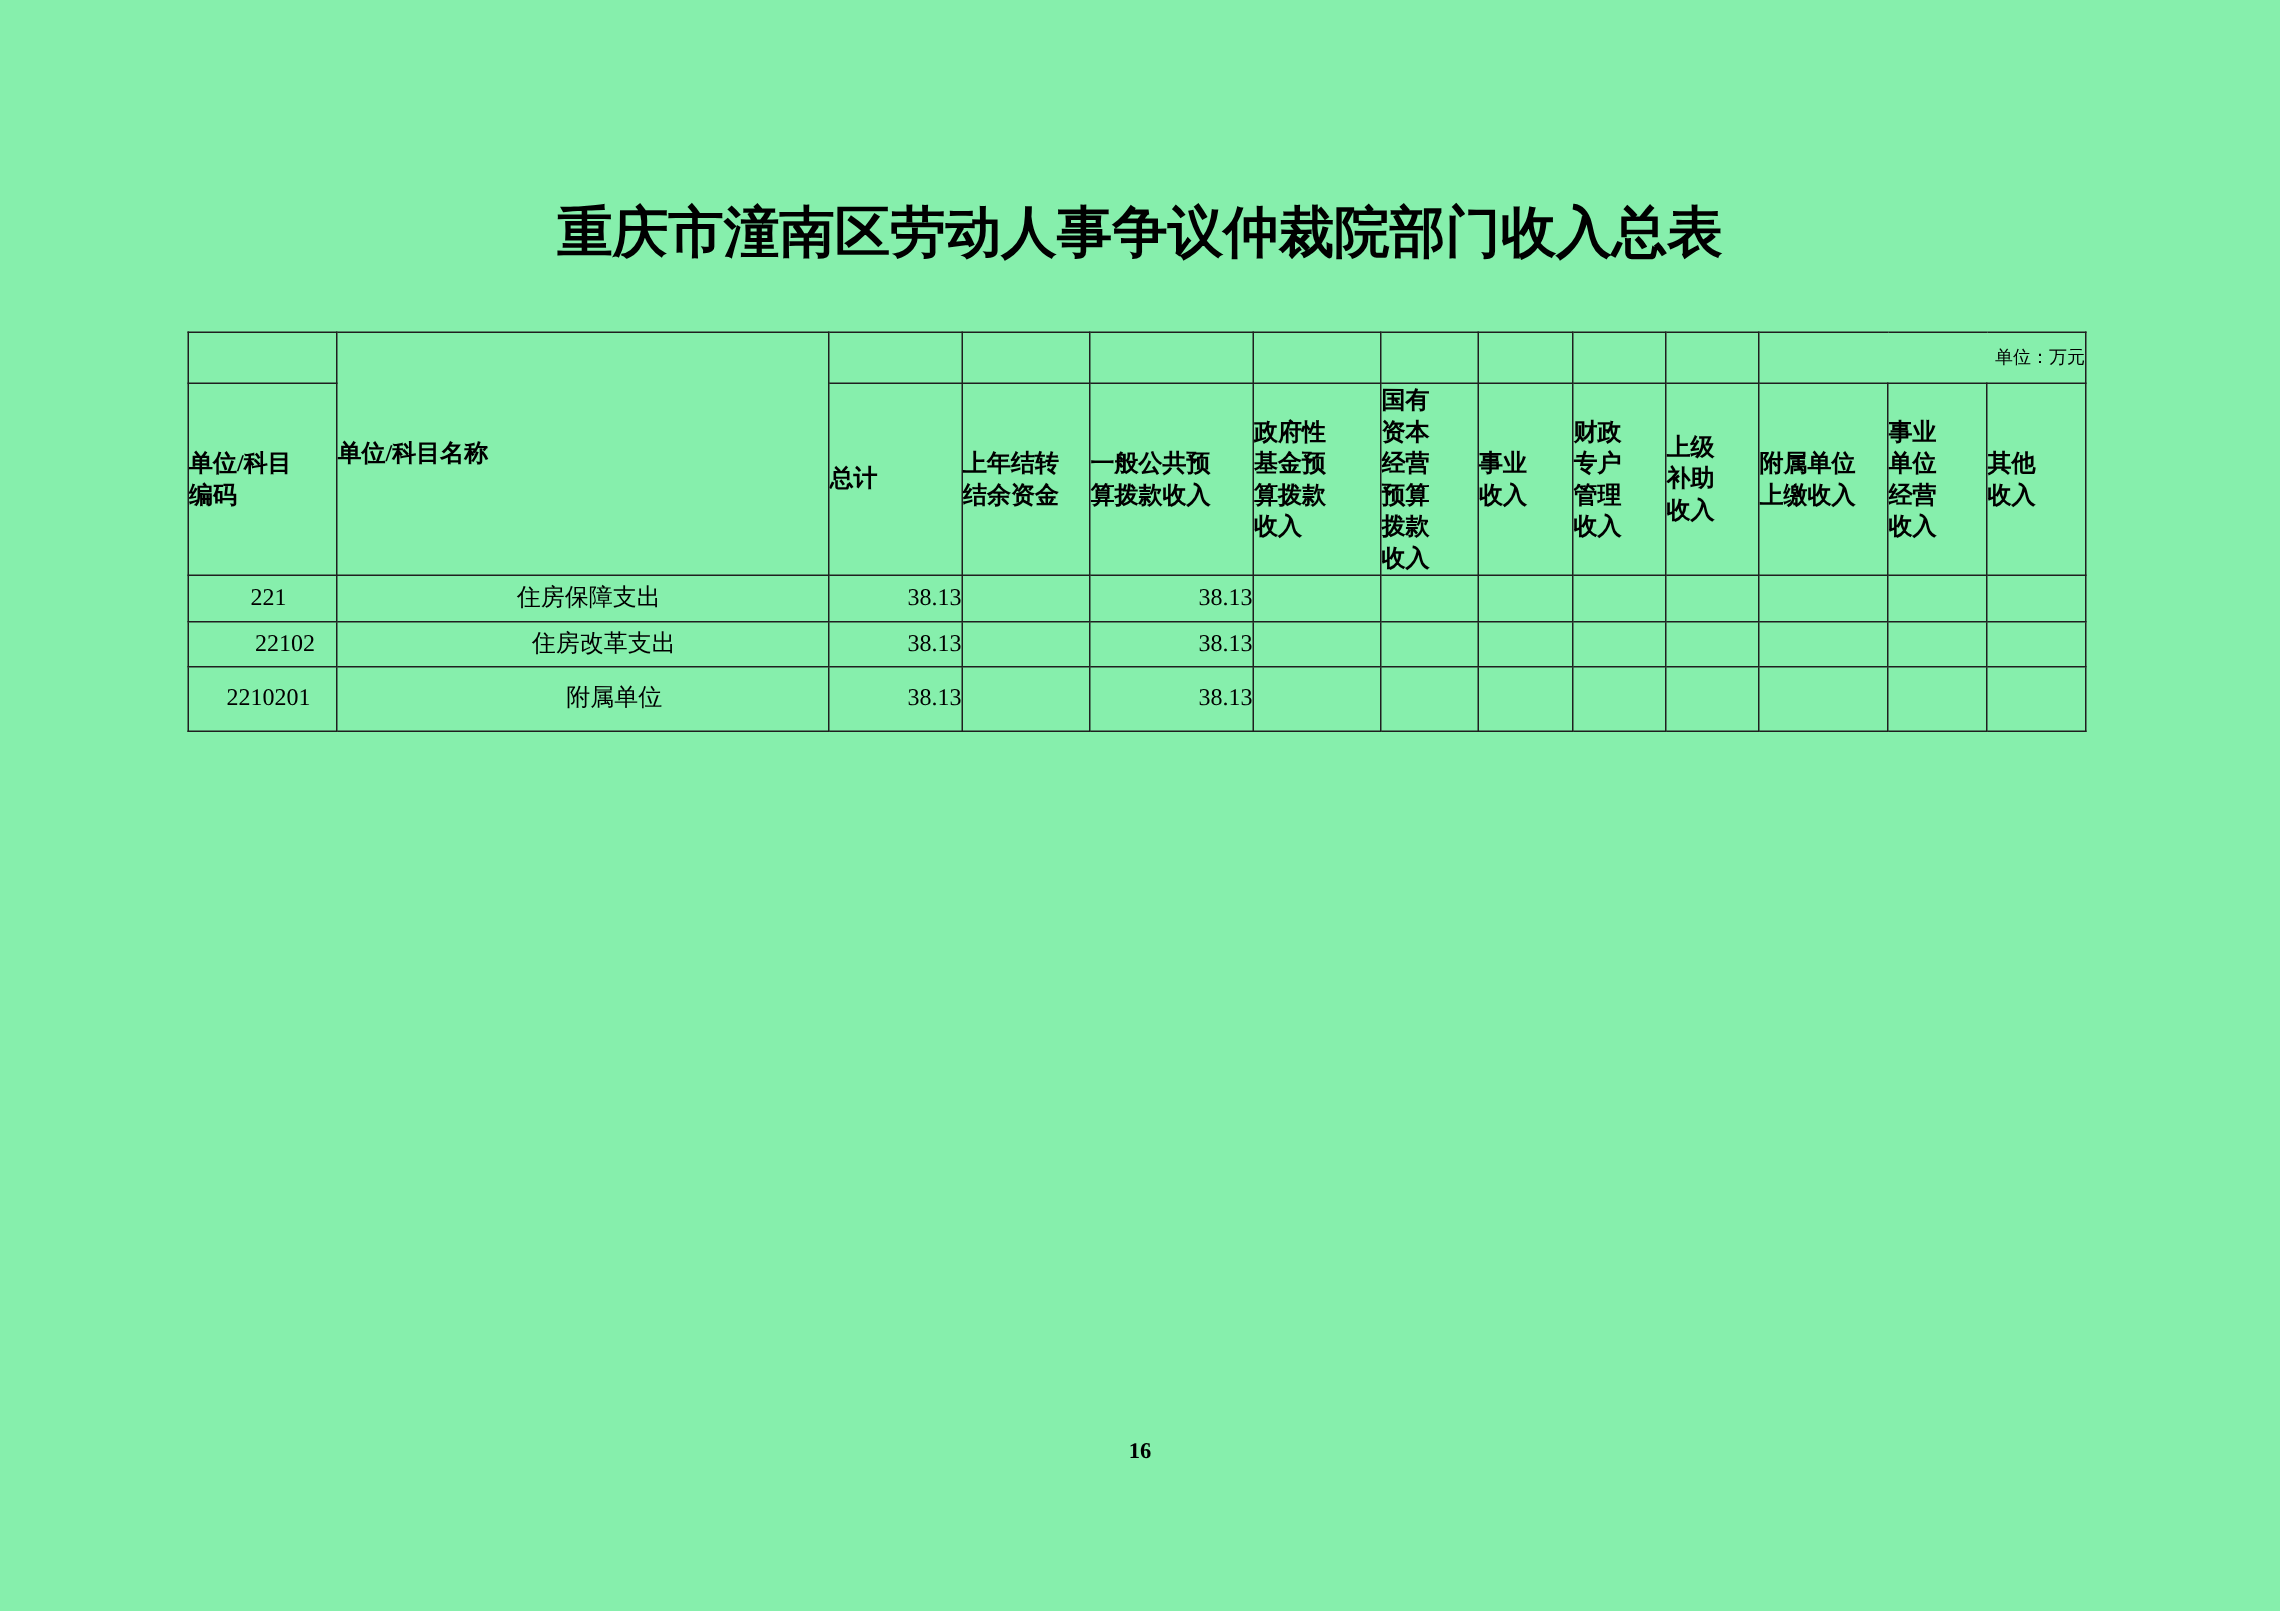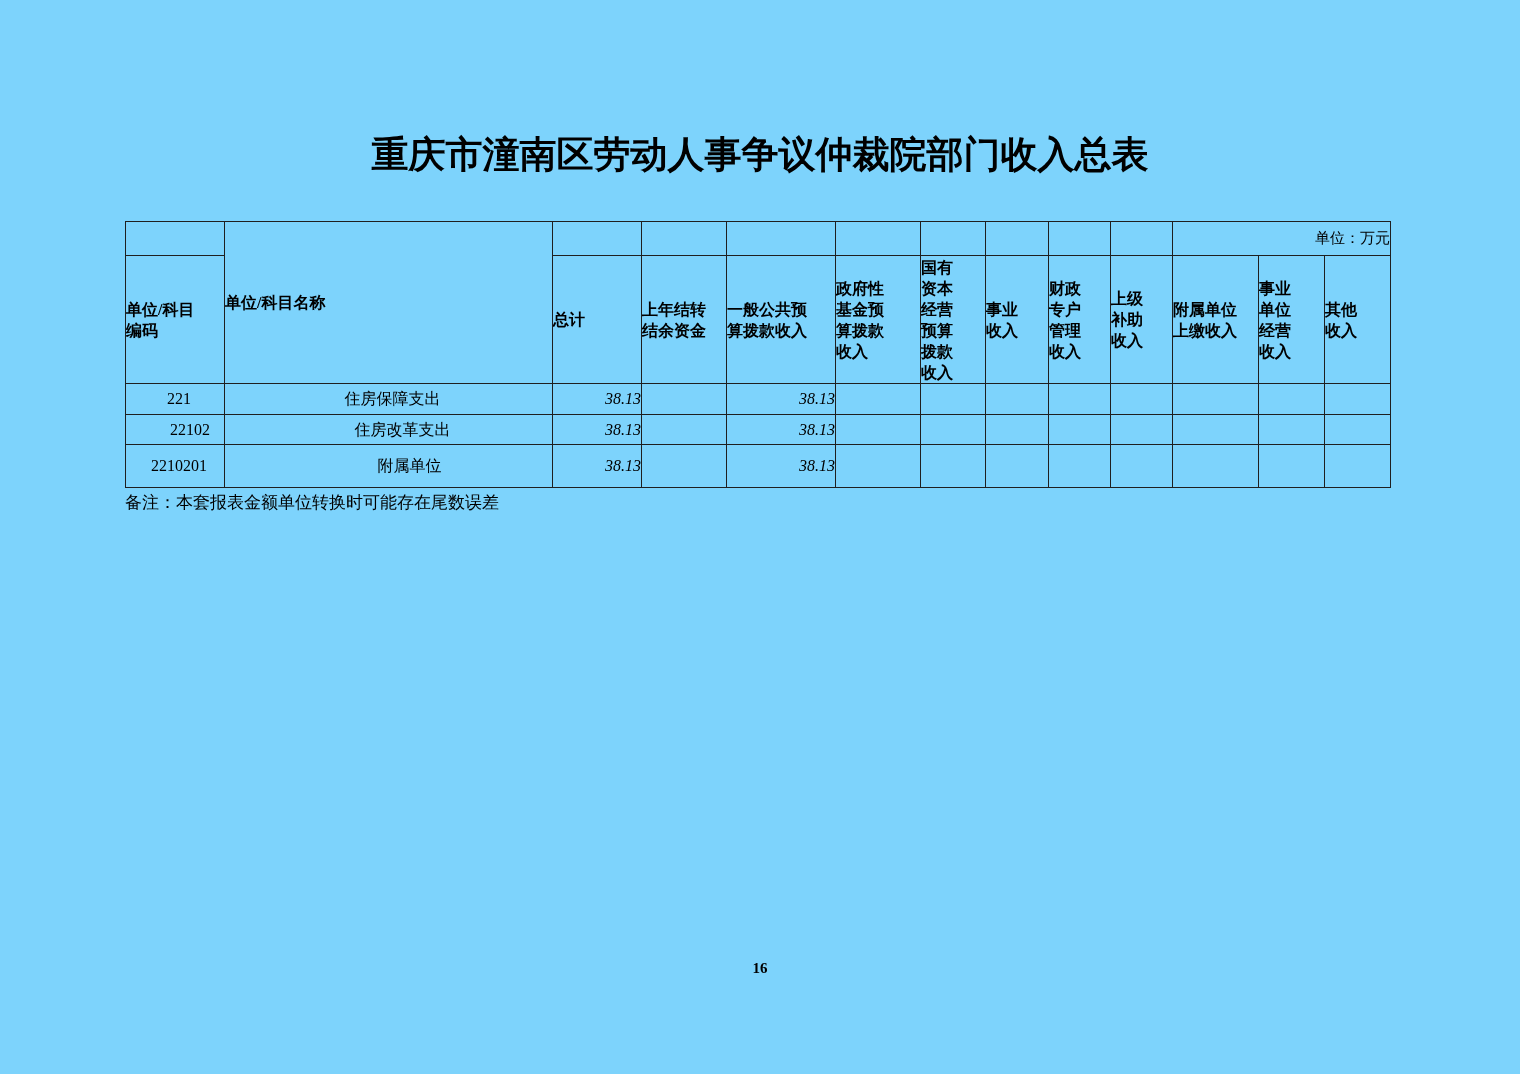--- a/index.html
+++ b/index.html
@@ -6,21 +6,21 @@
     margin: 0;
     padding: 0;
     background: #ffffff;
     font-family: "Liberation Serif", "DejaVu Serif", serif;
     color: #000000;
   }
   .page {
     position: relative;
     width: 1520px;
     height: 1074px;
-    background: #7dd3fc;
+    background: #86efac;
     overflow: hidden;
   }
   .title {
     position: absolute;
     top: 130px;
     left: 0;
     width: 1520px;
     margin: 0;
     text-align: center;
     font-size: 37px;
@@ -44,33 +44,32 @@
     overflow: hidden;
   }
   td.th {
     font-weight: bold;
     white-space: pre-line;
     line-height: 21px;
     font-size: 16px;
   }
   td.unit-cell {
     text-align: right;
-    font-size: 15px;
+    font-size: 12px;
     padding-right: 6px;
     font-weight: normal;
   }
   td.code, td.name {
     text-align: center;
     line-height: 20px;
   }
   td.num {
     text-align: right;
     padding-right: 12px;
     line-height: 20px;
-    font-style: italic;
   }
   .pl8  { padding-left: 8px  !important; }
   .pl28 { padding-left: 28px !important; }
   .pl30 { padding-left: 30px !important; }
   .pl42 { padding-left: 42px !important; }
   td.vbottom { vertical-align: bottom; padding-bottom: 3px; }
   .footnote {
     position: absolute;
     left: 125px;
     top: 492px;
@@ -206,17 +205,16 @@
       <td class="num"></td>
       <td class="num"></td>
       <td class="num"></td>
       <td class="num"></td>
       <td class="num"></td>
       <td class="num"></td>
     </tr>
   </tbody>
     </table>
 
-  <div class="footnote">备注：本套报表金额单位转换时可能存在尾数误差</div>
 
   <div class="pageno">16</div>
 
 </div>
 
 </body></html>

